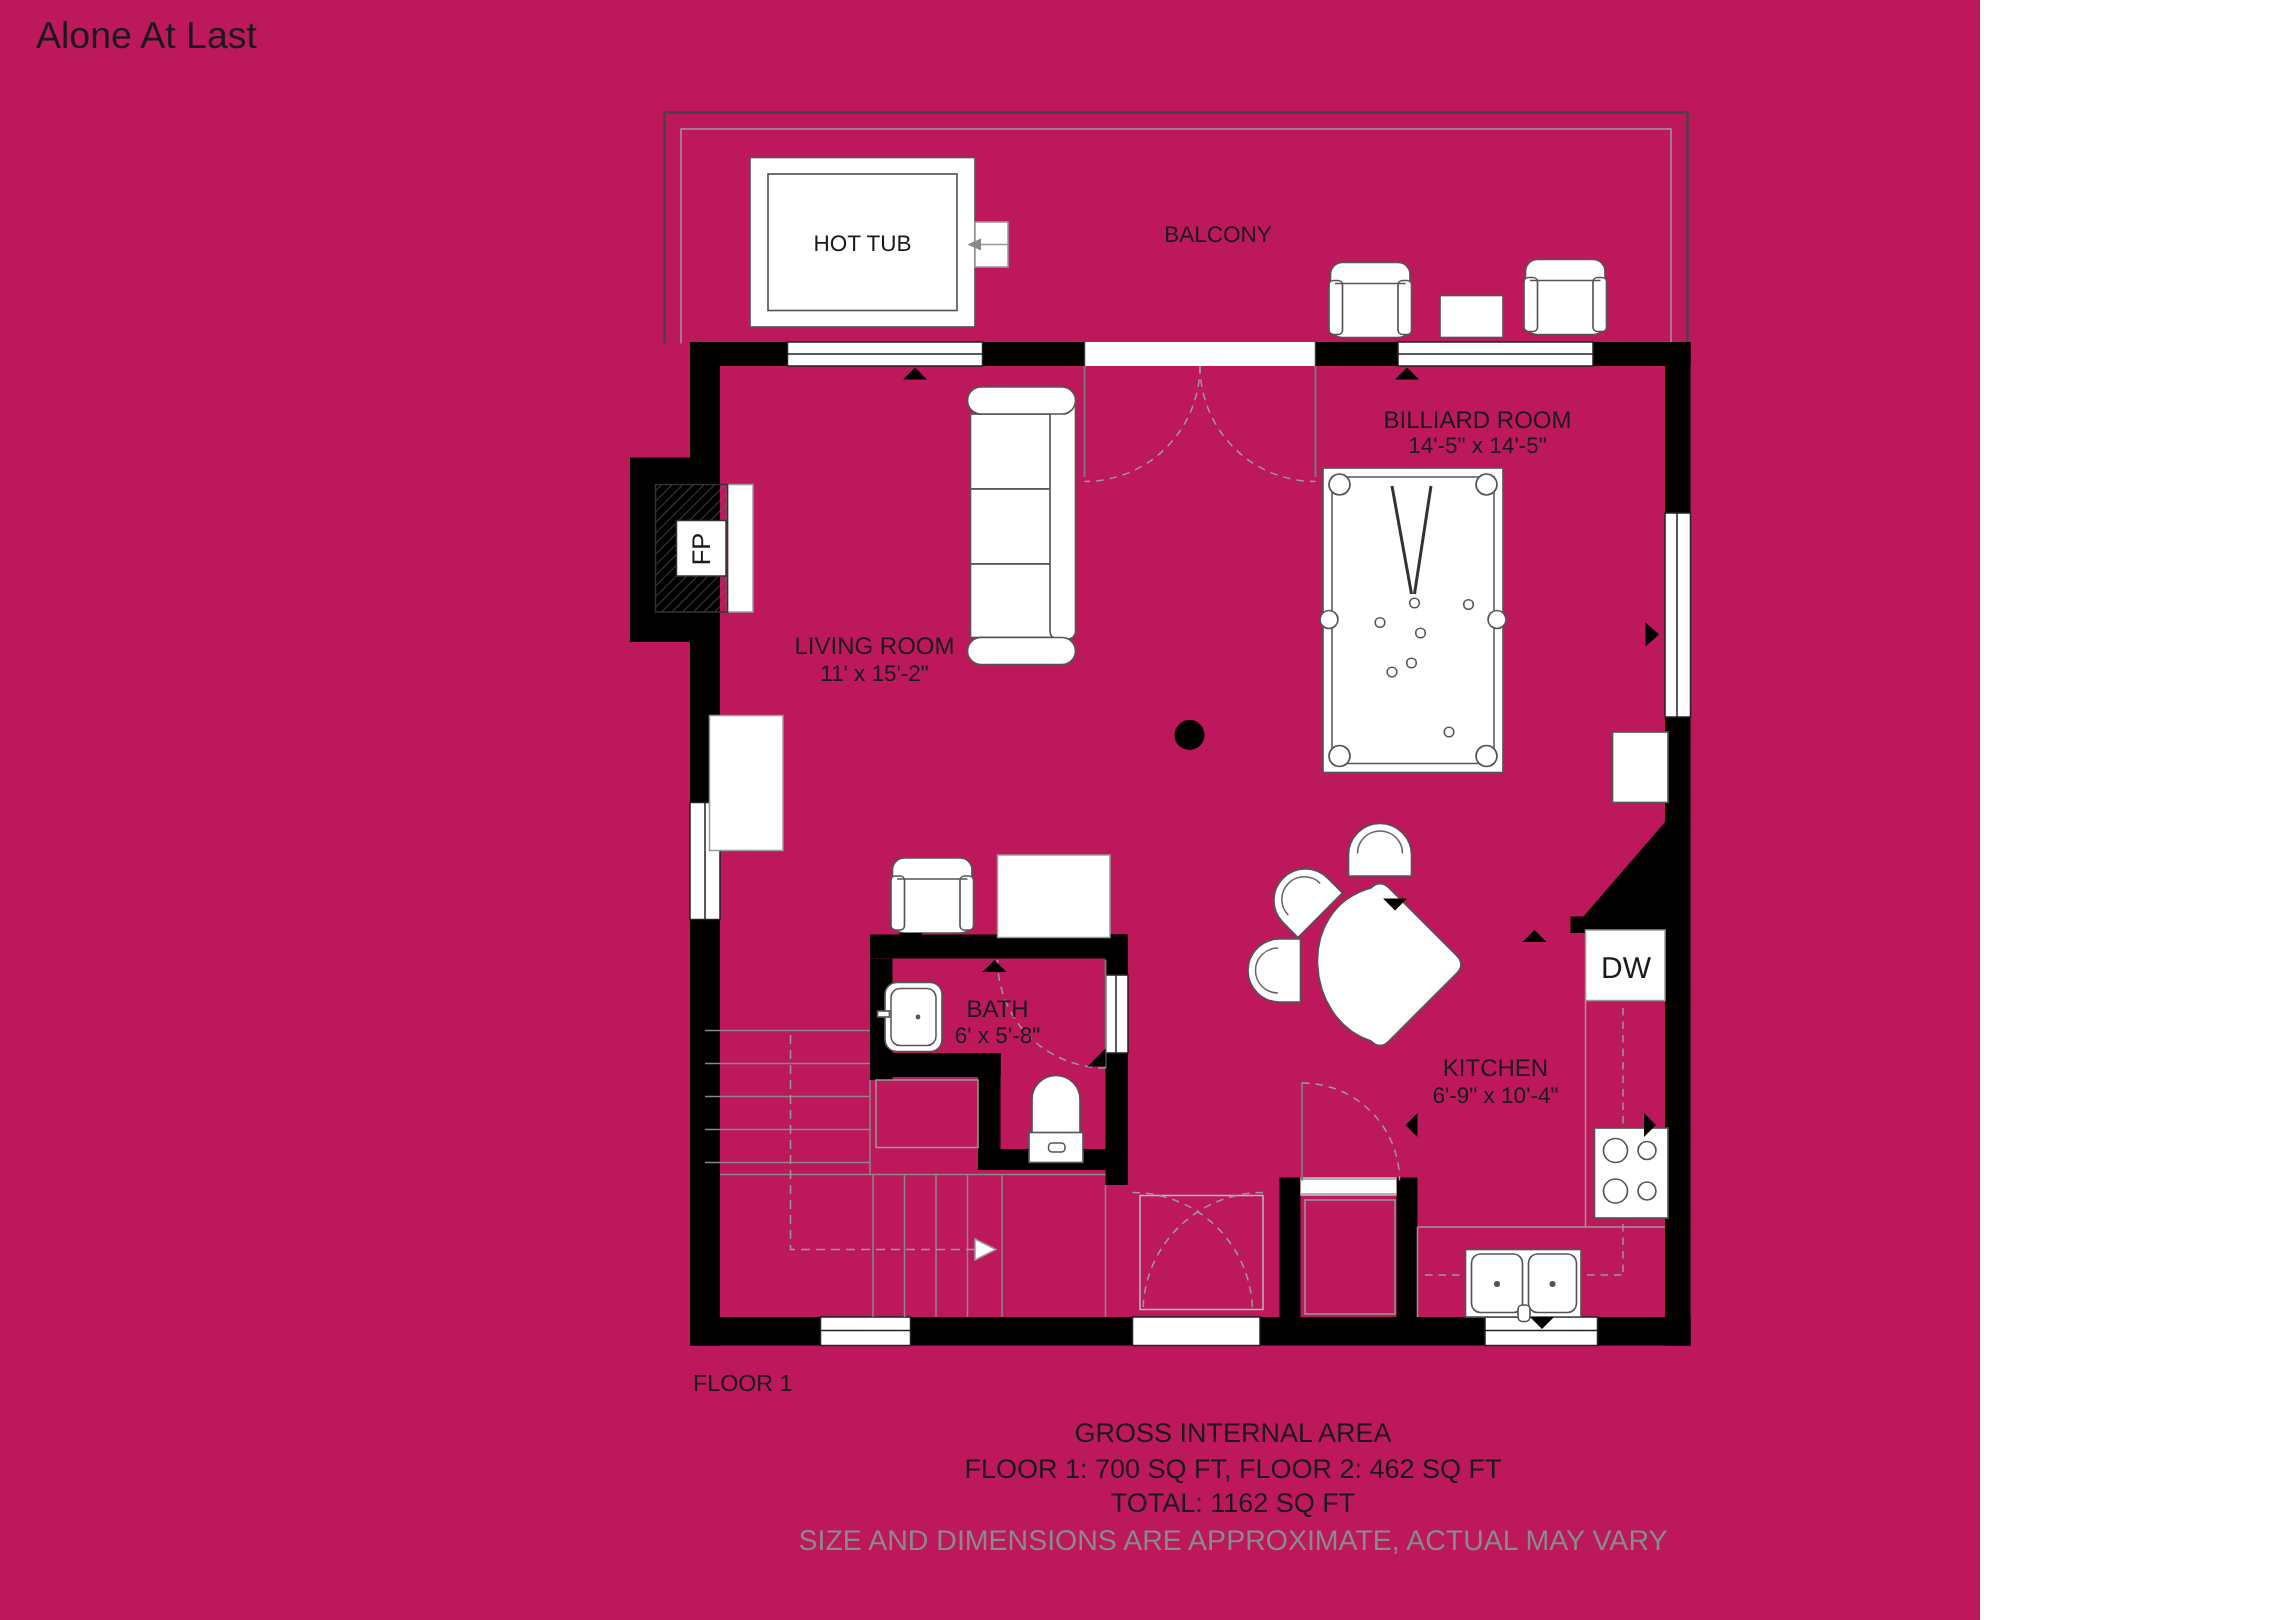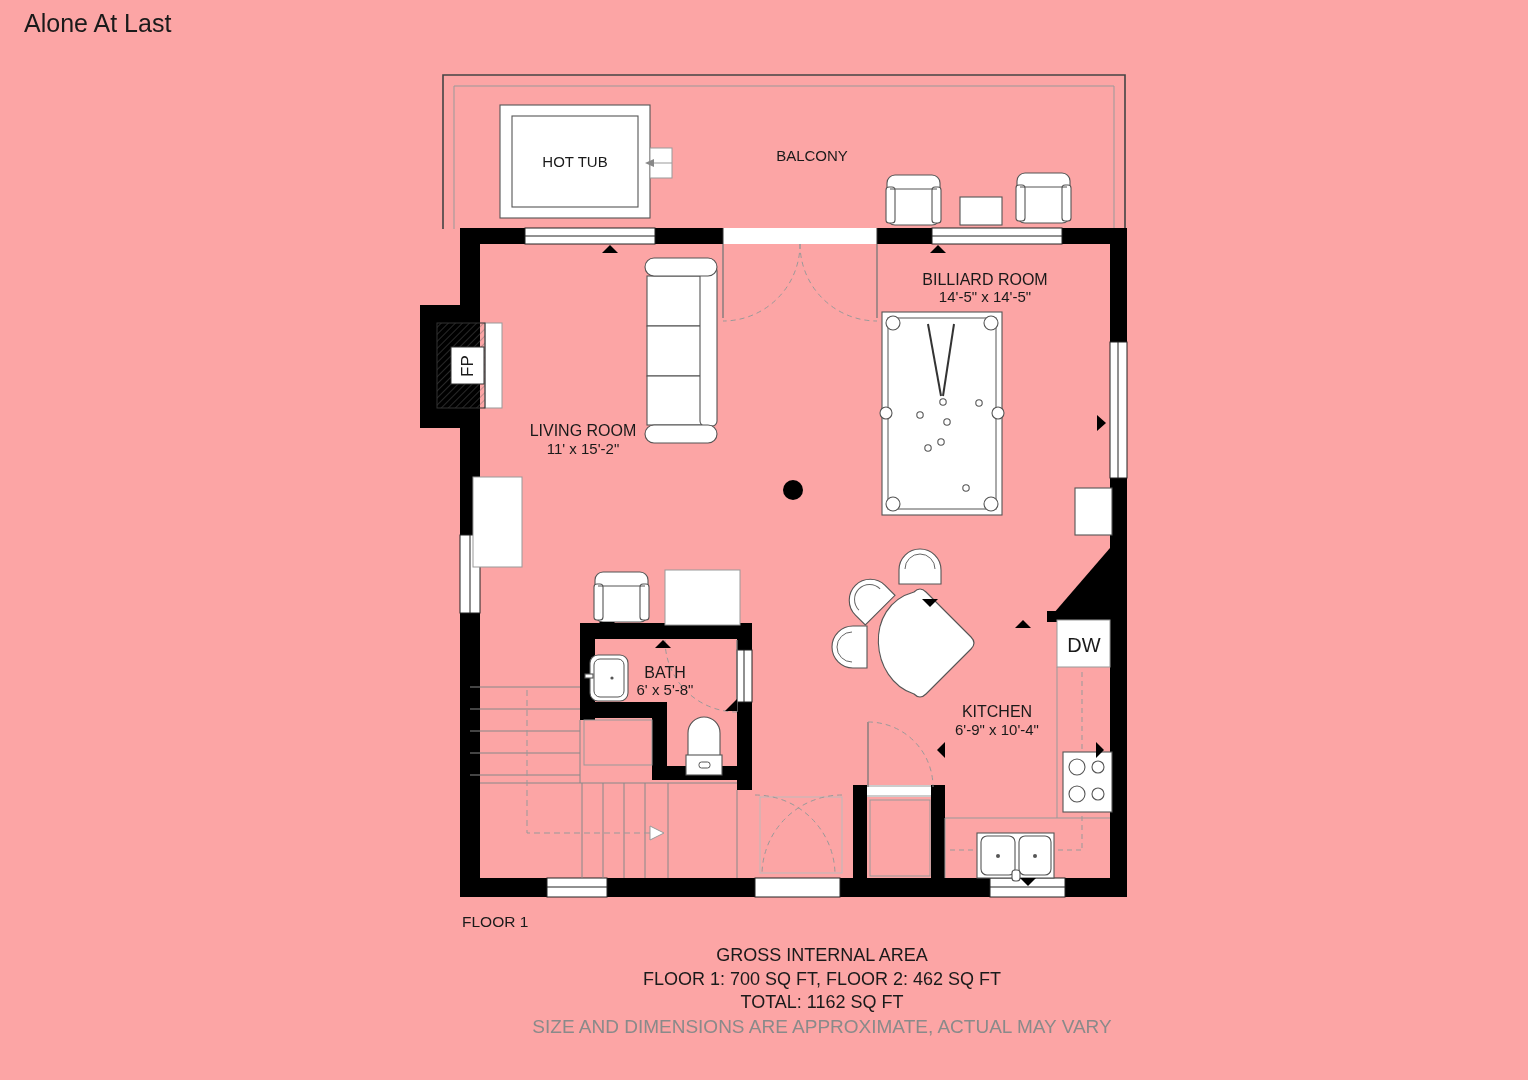--- a/index.html
+++ b/index.html
@@ -1,16 +1,16 @@
 <!DOCTYPE html>
 <html><head>
 <meta charset="utf-8">
 <style>
   html,body{margin:0;padding:0;background:#fff;}
-  .page{position:relative;width:1528px;height:1080px;background:#fca5a5;overflow:hidden;
+  .page{position:relative;width:1320px;height:1080px;background:#be185d;overflow:hidden;
         font-family:"Liberation Sans",sans-serif;}
   svg text{font-family:"Liberation Sans",sans-serif;fill:#1a1a1a;}
   .room-name{font-size:16px;}
   .room-dims{font-size:15px;}
   .small-label{font-size:15px;}
   .title-text{font-size:25px;}
   .footer-text{font-size:18px;}
   .footer-muted{font-size:19px;fill:#8a8a8a;}
   .floor-label{font-size:15.5px;}
   .dw-label{font-size:20px;}

